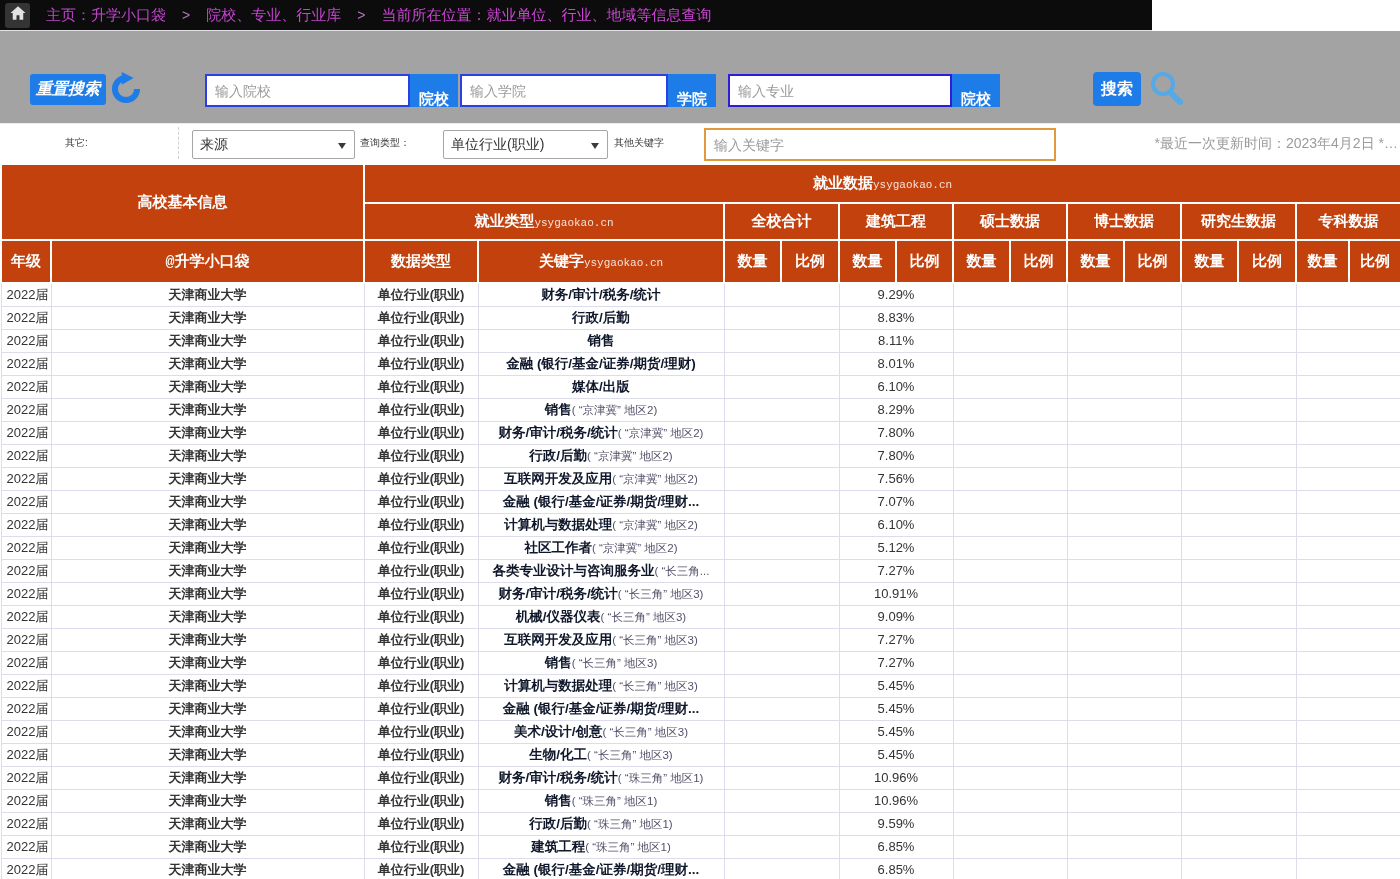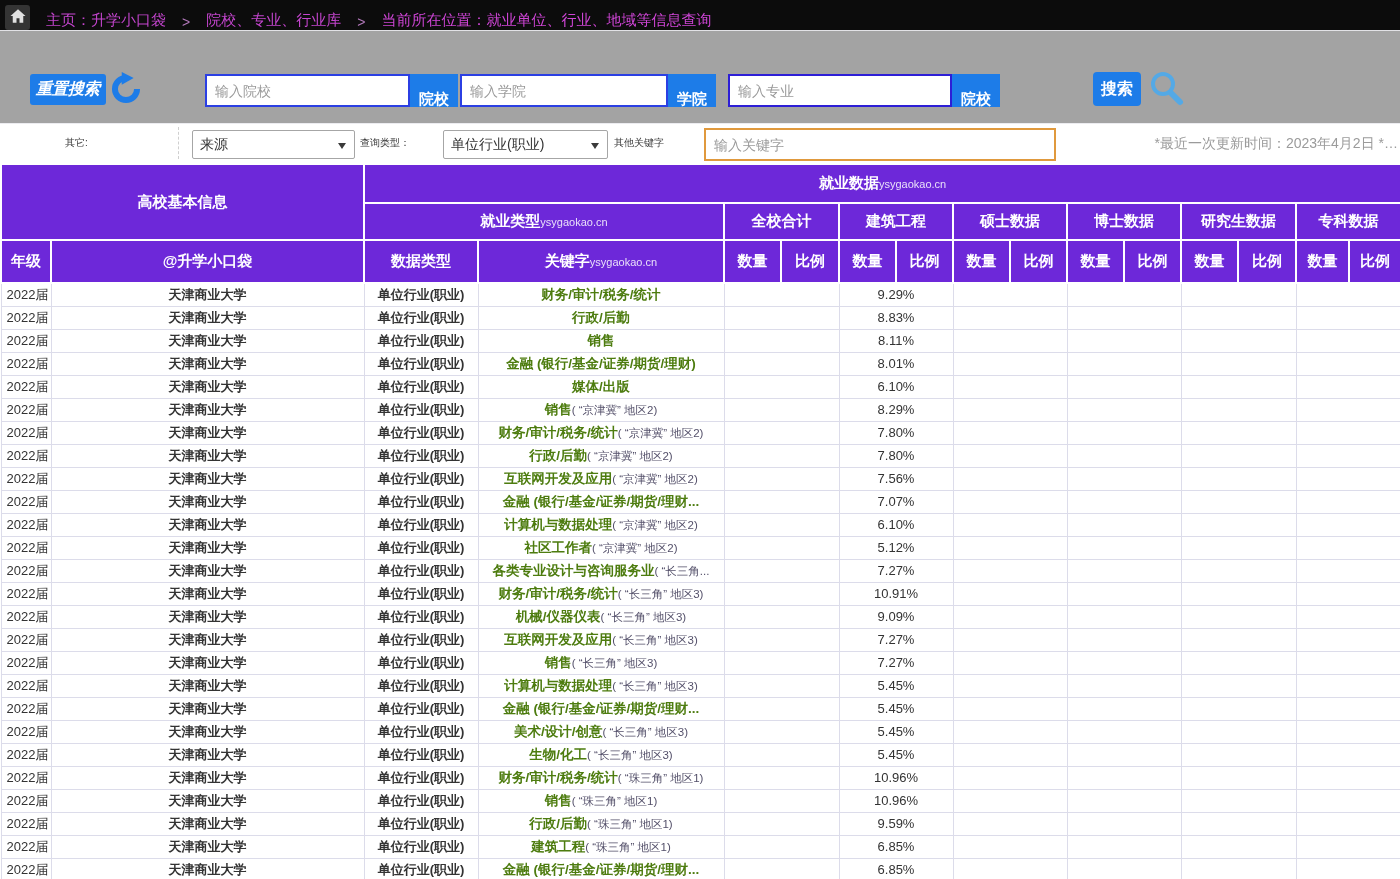--- a/index.html
+++ b/index.html
@@ -1,22 +1,22 @@
 <!DOCTYPE html>
 <html><head>
 <meta charset="utf-8">
 <style>
   * { box-sizing: border-box; margin: 0; padding: 0; }
   html,body { width:1400px; height:879px; overflow:hidden; background:#fff;
     font-family:"Liberation Sans","DejaVu Sans",sans-serif; }
   body { position:relative; }
 
   
-  .topbar { position:absolute; top:0; left:0; width:1400px; height:31px;
-    background:#0c0c0c; display:flex; align-items:flex-end; border-bottom:1px solid #e2e2e6;}
+  .topbar { position:absolute; top:0; left:0; width:1152px; height:31px;
+    background:#0c0c0c; display:flex; align-items:center; border-bottom:1px solid #e2e2e6;}
   .home-chip { width:25px; height:25px; margin-left:5px; background:#343434; border-radius:3px;
     display:flex; align-items:center; justify-content:center; cursor:pointer;}
   .crumb { color:#c445ce; font-size:15px; margin-left:16px; cursor:pointer; }
   .crumb-sep { color:#b379bb; font-size:14px; margin-left:16px; }
   .crumb-current { color:#cf45d6; font-size:15px; margin-left:16px; }
 
   
   .searchzone { position:absolute; top:31px; left:0; width:1400px; height:92px; background:#a3a3a3; }
   .btn-blue { background:#1d7ce8; color:#fff; border:none; cursor:pointer; }
   .reset-btn { position:absolute; left:30px; top:43px; width:76px; height:31px;
@@ -52,31 +52,31 @@
     border-top:6px solid #3a3a3a; }
   .kw-input { position:absolute; left:704px; top:4px; width:352px; height:33px;
     border:2px solid #e0993d; padding:0 8px; font-size:14px; color:#333; outline:none; }
   .kw-input::placeholder { color:#9a9a9a; }
   .update-note { position:absolute; right:2px; top:11px; font-size:14px; color:#9b9b9b;
     white-space:nowrap; }
 
   
   .datatable { position:absolute; top:163px; left:0; width:1400px;
     border-collapse:collapse; table-layout:fixed; }
-  .datatable th { background:#6d28d9; color:#fff; border:2px solid #fff;
-    font-size:15px; font-weight:bold; text-align:center; vertical-align:middle; }
+  .datatable th { background:#c2410c; color:#fff; border:2px solid #fff;
+    font-size:15px; font-weight:bold; text-align:center; vertical-align:middle;font-family:Liberation Mono, monospace; }
   .hrow1 th { height:39px; } .hrow2 th { height:37px; } .hrow3 th { height:43px; }
   .wm { font-size:11px; font-weight:normal; color:rgba(255,255,255,.85); }
   .datatable td { background:#fff; border:1px solid #dcdcea; height:23px;
     text-align:center; vertical-align:middle; font-size:13px; color:#333;
     overflow:hidden; white-space:nowrap; }
   .td-grade { text-align:left; padding-left:3px; font-size:13px; color:#333; }
   .td-school { font-weight:bold; font-size:14px; color:#1a1a1a; }
   .td-type { color:#85b63e; font-weight:bold; font-size:12.5px; }
-  .kw { font-weight:bold; font-size:13.5px; color:#4d7c0f; }
+  .kw { font-weight:bold; font-size:13.5px; color:#0f172a; }
   .kw-suffix { font-size:11.5px; color:#54506a; }
   .td-val { font-size:13.5px; color:#2e2e2e; }
 </style>
 </head>
 <body>
 
 <div class="topbar">
   <div class="home-chip">
     <span>
       <svg viewBox="0 0 24 24" width="18" height="18">

